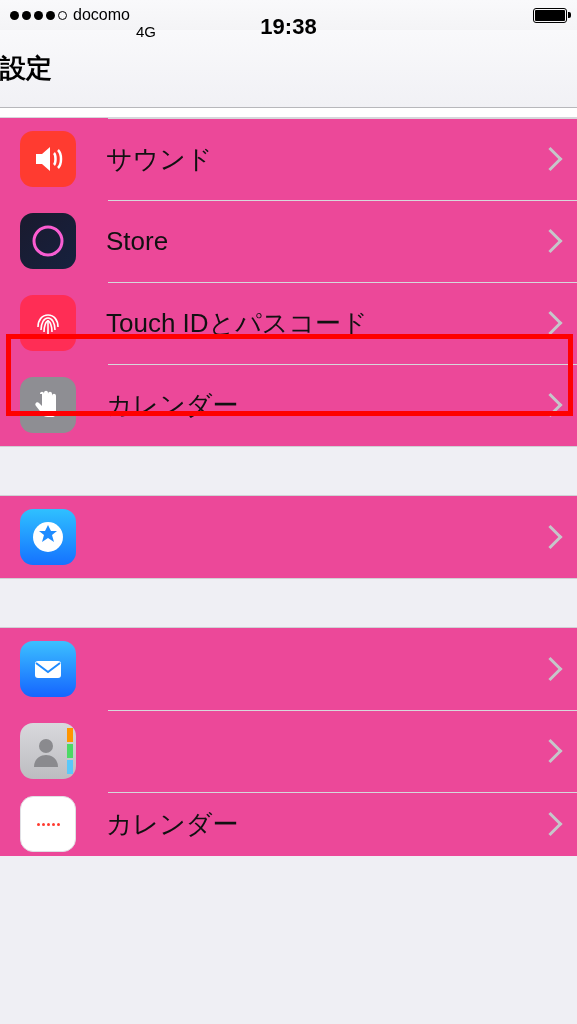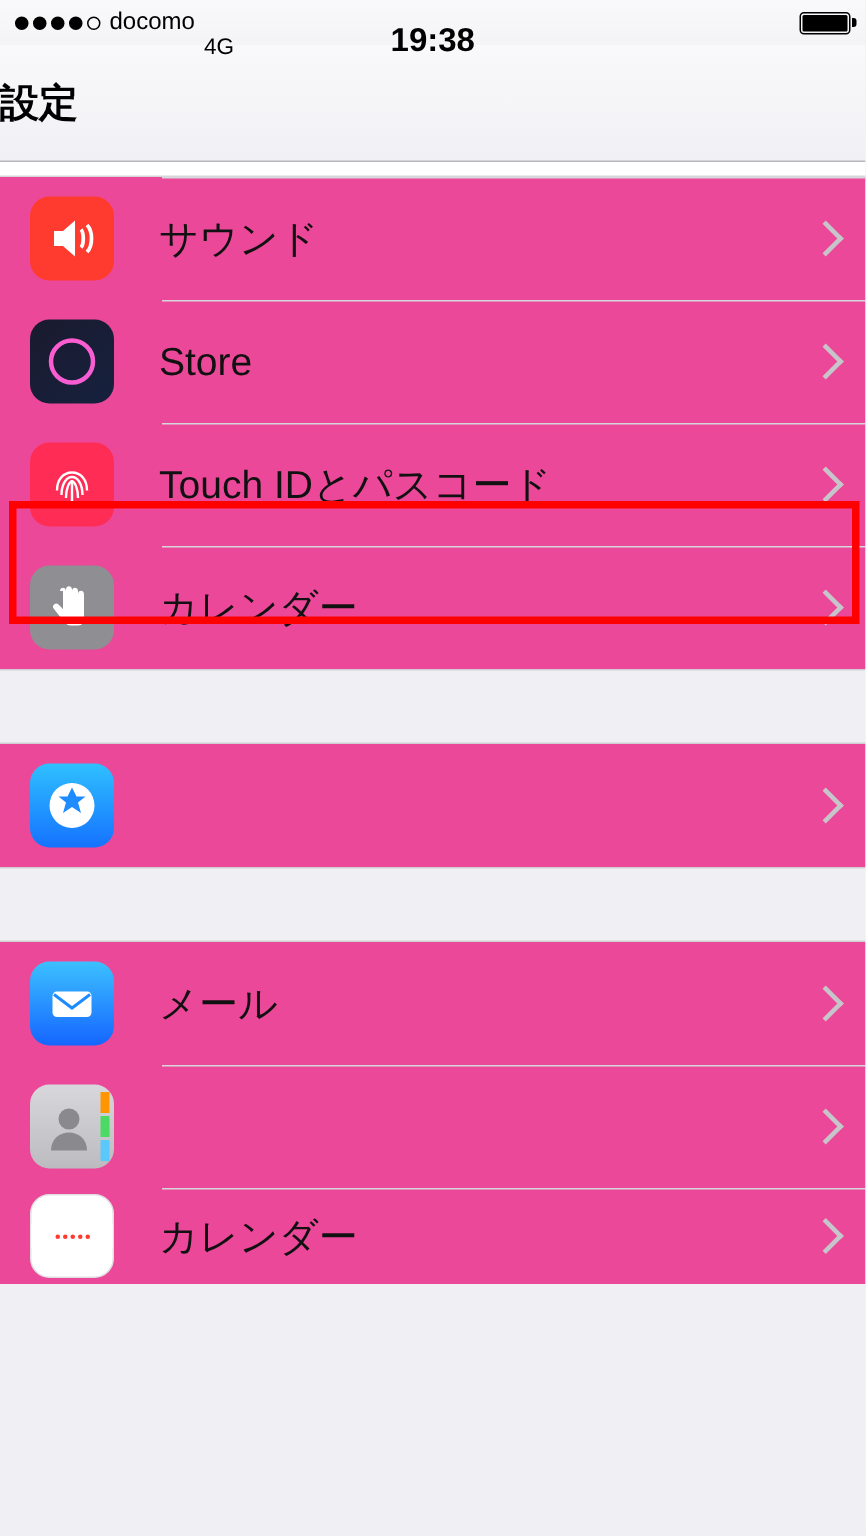--- a/index.html
+++ b/index.html
@@ -120,21 +120,20 @@
 
   <div class="group-gap"></div>
 
   <div class="row">
     <div class="icon-wrap" style="background:linear-gradient(180deg,#3cc0ff,#1565ff);">
       <svg width="38" height="38" viewBox="0 0 38 38">
           <rect x="6" y="11" width="26" height="17" rx="3" fill="#fff"></rect>
           <path fill="none" stroke="#1e8bff" stroke-width="2" d="M7 13l12 9 12-9"></path>
         </svg>
     </div>
-    <div class="row-label">メール</div>
   </div>
 
   <div class="row">
     <div class="icon-wrap" style="background:linear-gradient(180deg,#d8d8dc,#bcbcc0); position:relative;">
       <svg width="40" height="40" viewBox="0 0 40 40">
           <circle cx="18" cy="15" r="7" fill="#8a8a8e"></circle>
           <path fill="#8a8a8e" d="M6 36c0-8 6-12 12-12s12 4 12 12z"></path>
         </svg>
       <div style="position:absolute;right:3px;top:5px;bottom:5px;width:6px;display:flex;flex-direction:column;gap:2px;">
           <span style="flex:1;background:#ff9500;"></span>

